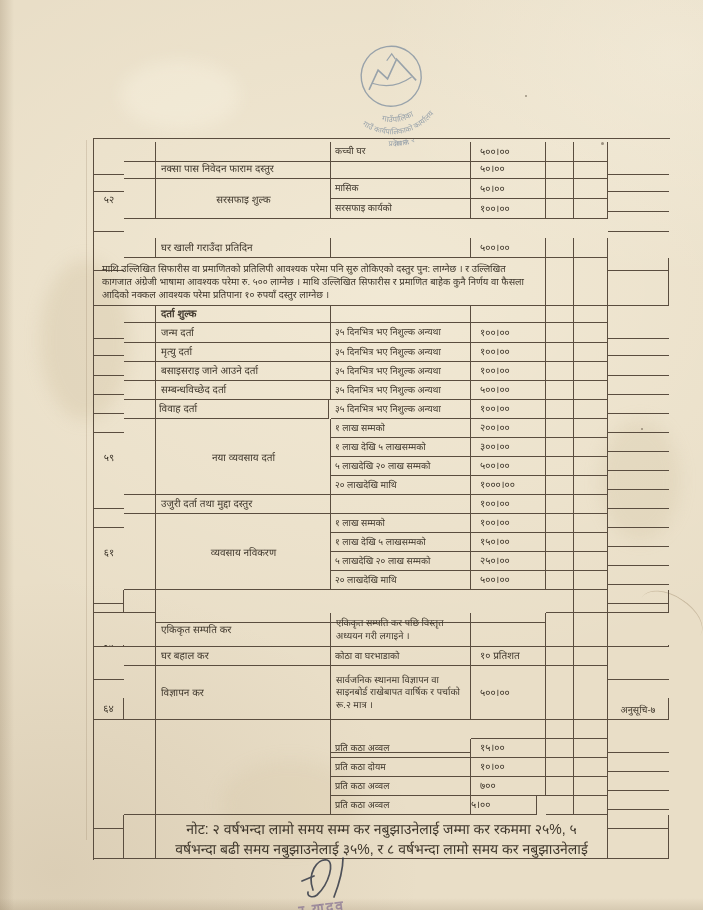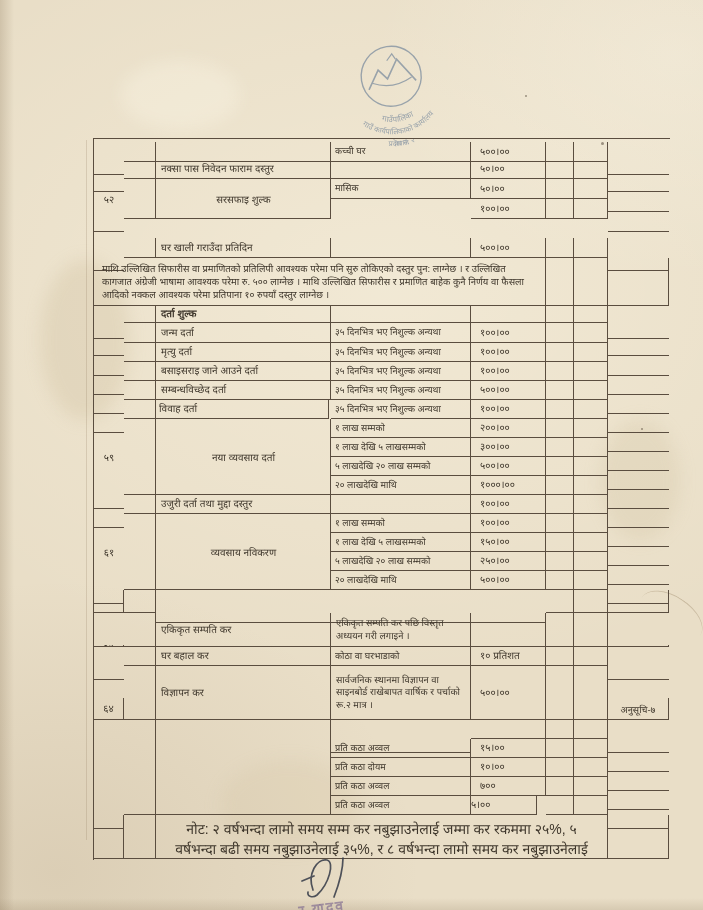--- a/index.html
+++ b/index.html
@@ -145,20 +145,21 @@
       <div class="cell bb sub al" style="left: 237px; width: 140px;">मासिक</div>
       <div class="cell bb al amount" style="left: 377px; width: 75px;">५०।००</div>
       <div class="cell bb" style="left: 452px; width: 28px;"></div>
       <div class="cell bb" style="left: 480px; width: 34px;"></div>
       <div class="cell bb ac small" style="left: 514px; width: 61px;"></div>
     </div>
     <div class="row" style="top: 60px; height: 20px;">
       <div class="cell bb ac" style="left: 0px; width: 30px;"></div>
       <div class="cell bb" style="left: 30px; width: 32px;"></div>
       <div class="cell bb al nw" style="left: 62px; width: 175px;"></div>
+      <div class="cell bb sub al" style="left: 237px; width: 140px;">सरसफाइ कार्यको</div>
       <div class="cell bb al amount" style="left: 377px; width: 75px;">१००।००</div>
       <div class="cell bb" style="left: 452px; width: 28px;"></div>
       <div class="cell bb" style="left: 480px; width: 34px;"></div>
       <div class="cell bb ac small" style="left: 514px; width: 61px;"></div>
     </div>
     <div class="row" style="top: 99px; height: 20px;">
       <div class="cell bb ac" style="left: 0px; width: 30px;">५३</div>
       <div class="cell bb" style="left: 30px; width: 32px;"></div>
       <div class="cell bb al nw" style="left: 62px; width: 175px;">घर  खाली गराउँदा प्रतिदिन</div>
       <div class="cell bb sub al" style="left: 237px; width: 140px;"></div>

